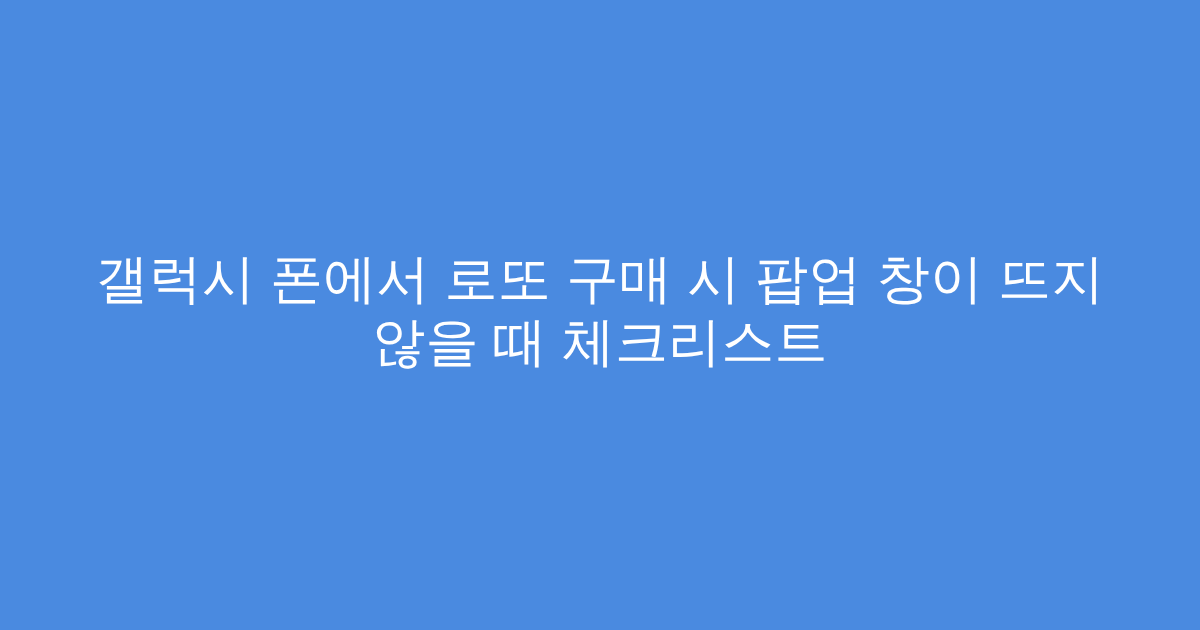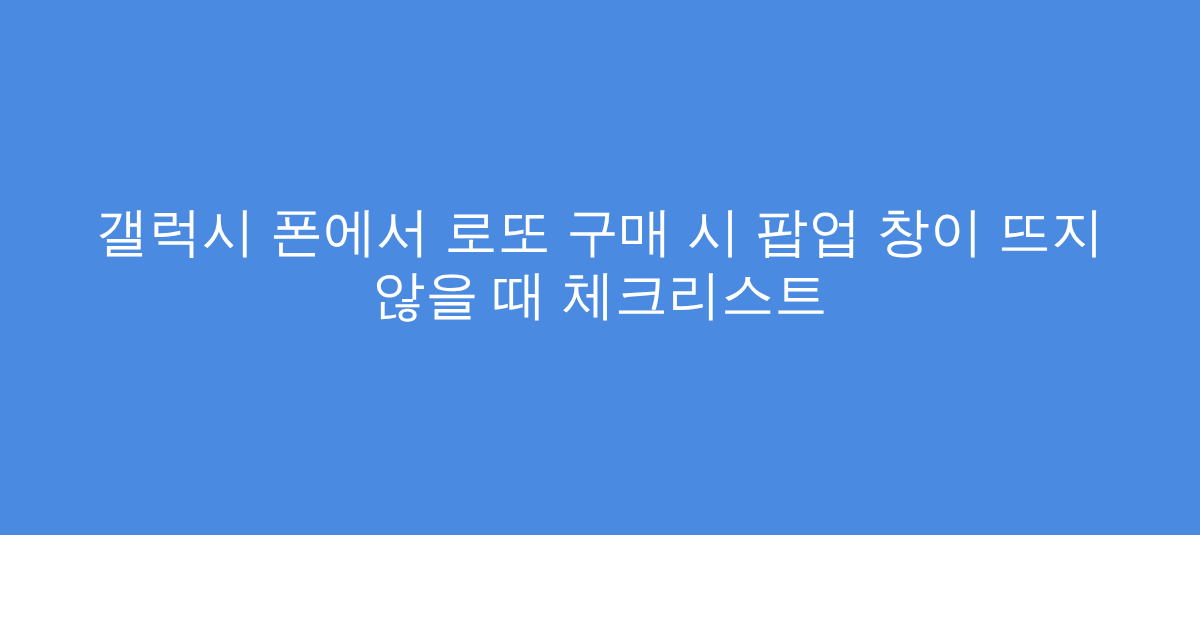--- a/index.html
+++ b/index.html
@@ -11,21 +11,21 @@
   body {
     width: 1200px;
     height: 630px;
     overflow: hidden;
     font-family: "Liberation Sans", "DejaVu Sans", sans-serif;
   }
 
   #og-card {
     position: relative;
     width: 1200px;
-    height: 535px;
+    height: 630px;
     background-color: #4a8ae0;
     display: flex;
     align-items: center;
     justify-content: center;
     box-sizing: border-box;
   }
 
   #title-block {
     width: 1090px;
     margin: 0 auto;

